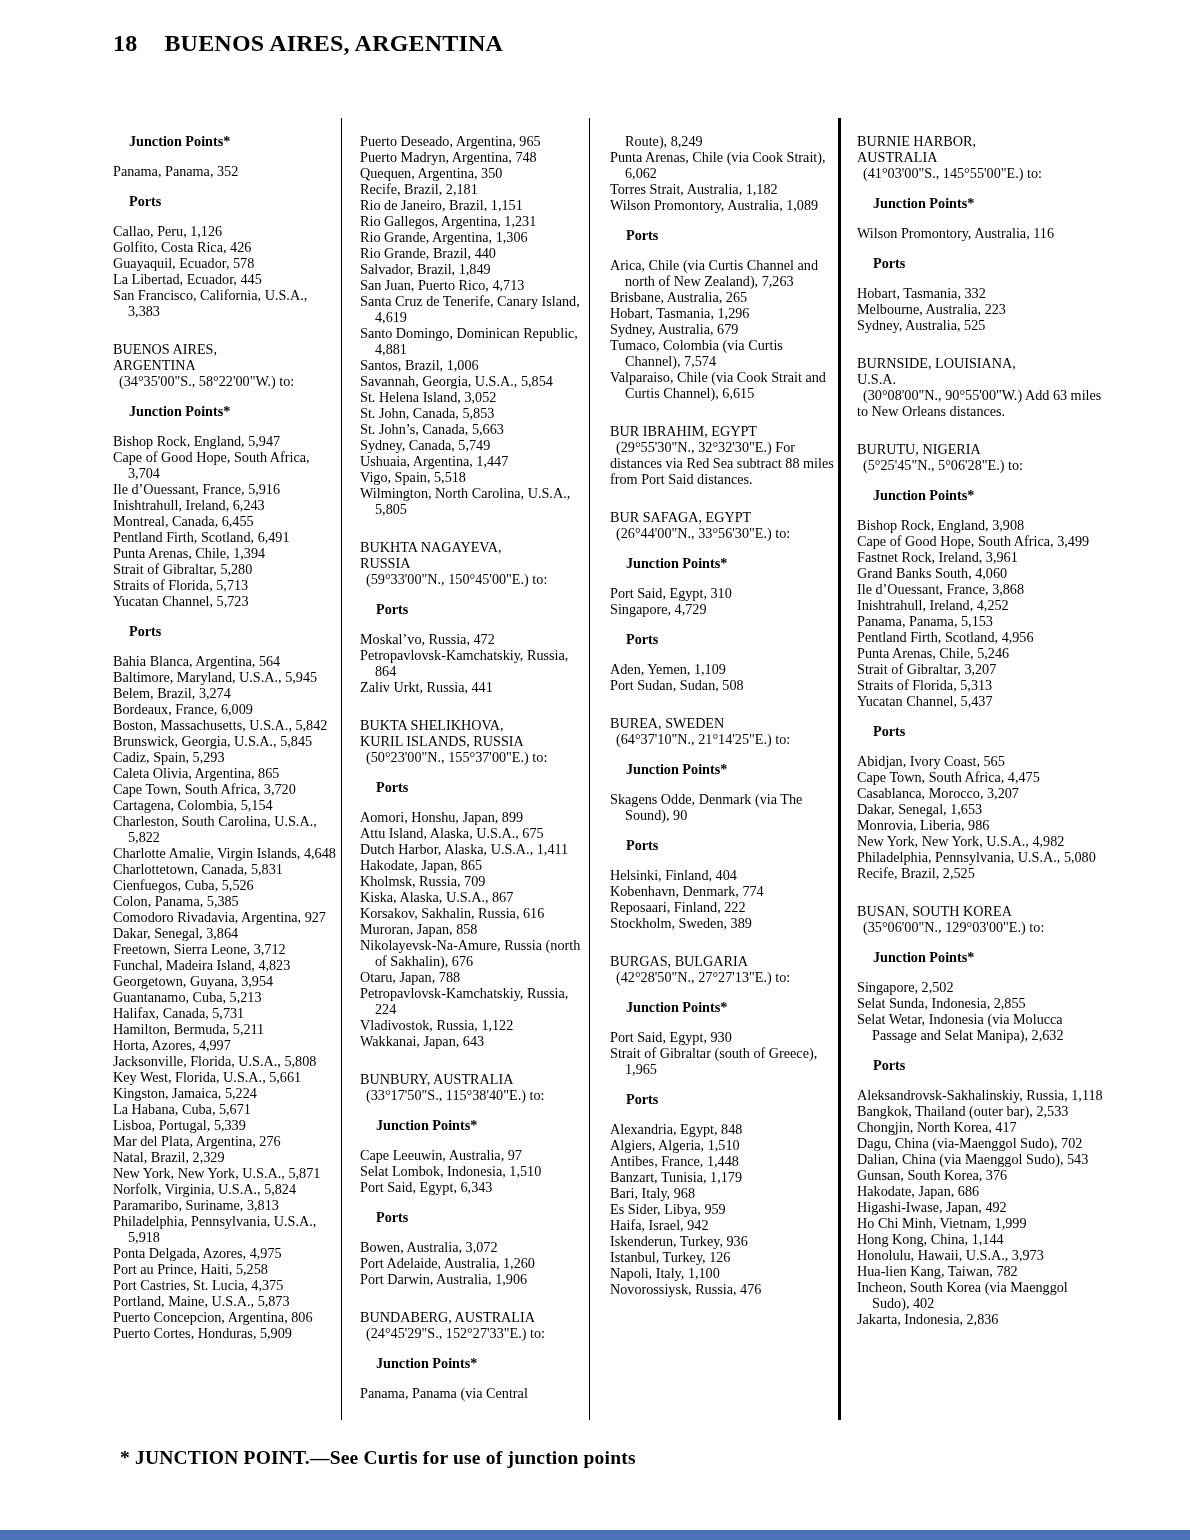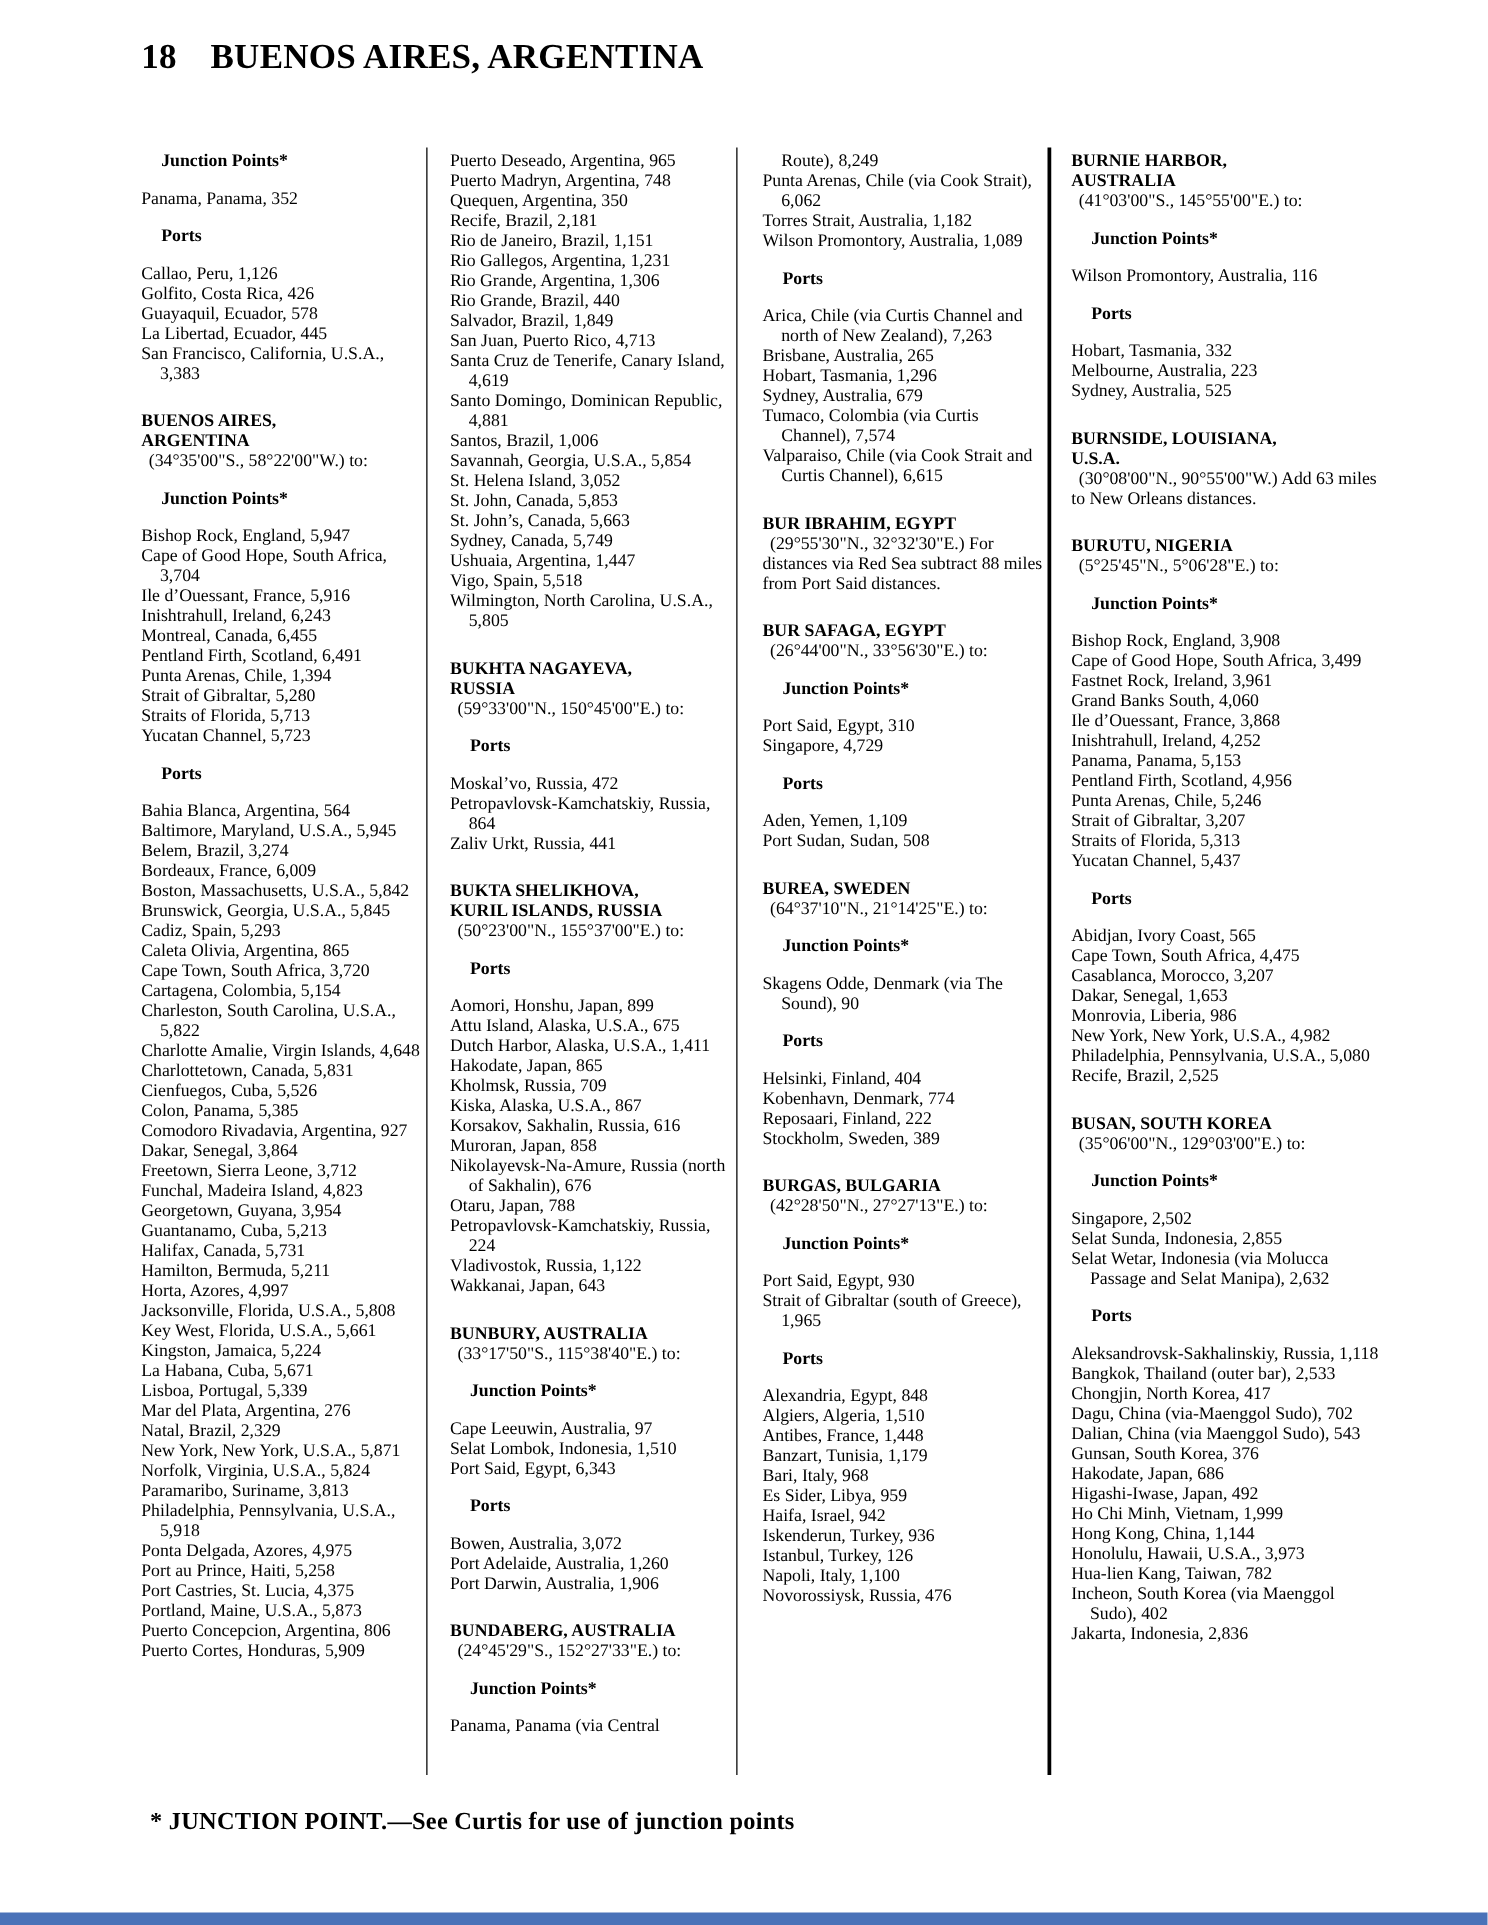--- a/index.html
+++ b/index.html
@@ -3,38 +3,38 @@
 <meta charset="utf-8">
 <style>
   html,body{margin:0;padding:0;}
   body{
     width:1190px;height:1540px;position:relative;background:#ffffff;color:#000;
     font-family:"Liberation Serif","DejaVu Serif",serif;
     overflow:hidden;
   }
   .pagehead{
     position:absolute;top:30px;left:113px;
-    font-weight:bold;font-size:28px;letter-spacing:.2px;
+    font-weight:bold;font-size:24px;letter-spacing:.2px;
     display:flex;gap:27px;
   }
   .col{
-    position:absolute;top:121px;
+    position:absolute;top:133px;
     font-size:14.2px;line-height:16px;
   }
   .c0{left:113px;width:229px;}
   .c1{left:360px;width:230px;}
   .c2{left:610px;width:230px;}
   .c3{left:857px;width:246px;}
   .vline{position:absolute;top:118px;height:1302px;width:1px;background:#000;}
   .v0{left:341px;}
   .v1{left:589px;}
   .v2{left:838px;width:3px;}
   .blk{margin:0;}
   .section{font-weight:bold;padding-left:16px;margin:14px 0;}
-  .heading{font-weight:bold;margin-top:22px;white-space:pre-line;}
+  .heading{font-weight:normal;margin-top:22px;white-space:pre-line;}
   .coords{text-indent:6px;}
   .note{text-indent:6px;}
   .entry{padding-left:15px;text-indent:-15px;}
   .cont{padding-left:15px;}
   .col > .blk:first-child{margin-top:0;}
   .footnote{
     position:absolute;top:1447px;left:120px;
     font-weight:bold;font-size:19.5px;letter-spacing:.2px;
   }
   .bottombar{position:absolute;left:0;bottom:0;width:100%;height:10px;}

